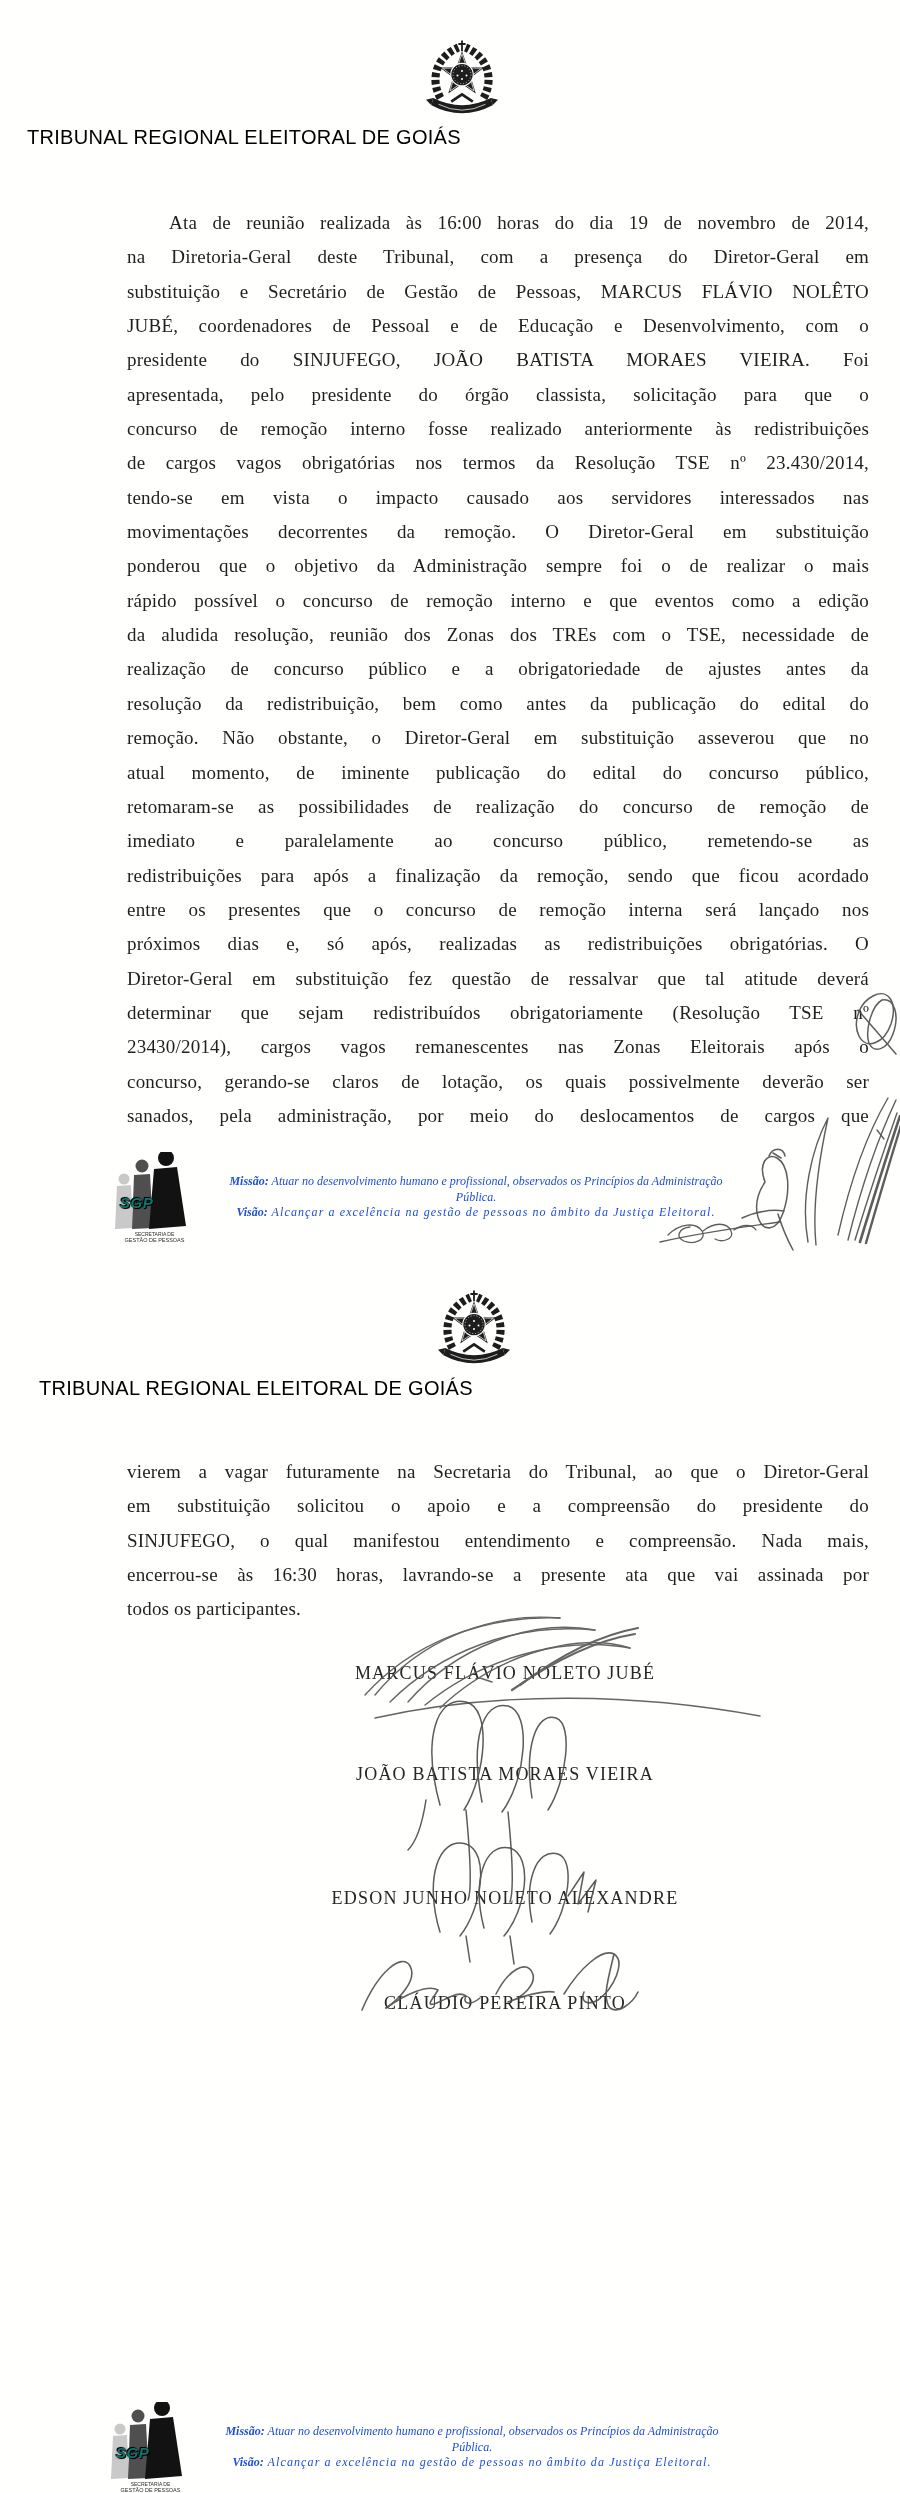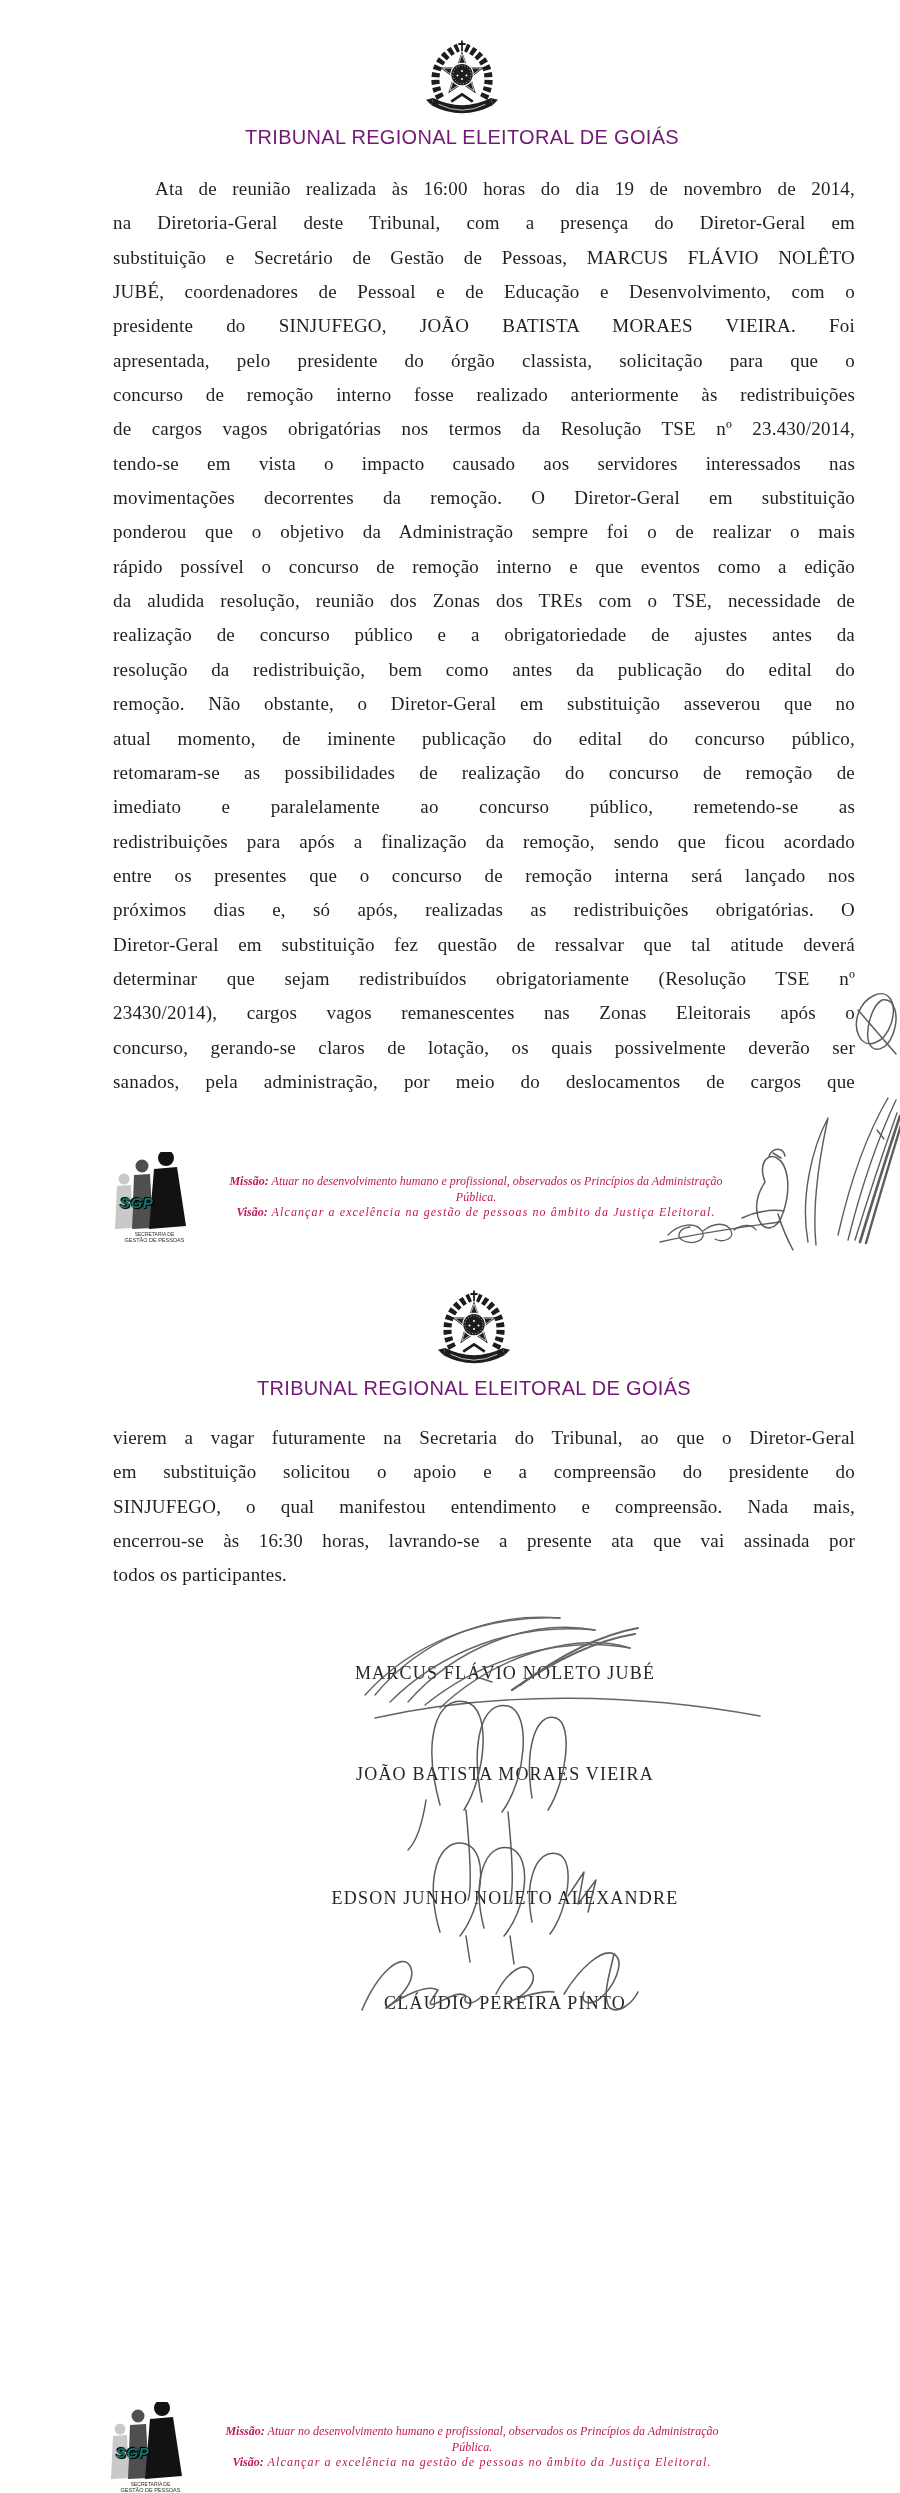--- a/index.html
+++ b/index.html
@@ -4,25 +4,25 @@
 <style>
   html,body { margin:0; padding:0; background:#ffffff; }
   .doc {
     position:relative; width:900px; height:2493px; background:#fffffe;
     font-family:"Liberation Serif","DejaVu Serif",serif; color:#1f1f1f;
     overflow:hidden;
   }
   .crest { position:absolute; width:90px; height:88px; }
   .crest svg { width:100%; height:100%; }
   .doc-title {
-    position:absolute; left:27px; width:870px; text-align:center;
+    position:absolute; left:27px; width:870px; 
     font-family:"Liberation Sans","DejaVu Sans",sans-serif;
-    font-size:20px; letter-spacing:0.3px; color:#701a75;
-  }
-  .body-block { position:absolute; left:113px; width:742px; }
+    font-size:20px; letter-spacing:0.3px; color:#000000;
+  }
+  .body-block { position:absolute; left:127px; width:742px;margin-top:34px; }
   .line {
     height:34.35px; line-height:34.35px; font-size:19px; letter-spacing:0.2px;
     text-align:justify; text-align-last:justify; text-justify:inter-word;
     white-space:nowrap; overflow:visible;
   }
   .line.indent { text-indent:42px; }
   .line.endpar { text-align-last:left; }
   .sig-name {
     position:absolute; left:145px; width:720px; text-align:center;
     font-size:18px; letter-spacing:1.2px; color:#262626;
@@ -37,21 +37,21 @@
     text-shadow:0 0 2px #000, 1px 1px 0 #000, -1px -1px 0 #000;
     letter-spacing:0.5px;
   }
   .sgp-caption {
     margin-top:1px; width:85px; text-align:center; color:#2c2c2c;
     font-family:"Liberation Sans",sans-serif; line-height:6px;
   }
   .sgp-caption .c1 { font-size:5px; display:block; }
   .sgp-caption .c2 { font-size:5.5px; display:block; }
   .mv { margin-left:12px; margin-top:22px; width:528px; text-align:center;
-        font-size:12px; font-style:italic; color:#be185d; line-height:15.5px; }
+        font-size:12px; font-style:italic; color:#1d4ed8; line-height:15.5px; }
   .mv b { font-style:italic; }
   .mv .visao-text { letter-spacing:1.1px; }
   .scribble { position:absolute; pointer-events:none; }
   .scribble path, .scribble line { fill:none; stroke-linecap:round; stroke-linejoin:round; }
 </style>
 </head>
 <body>
 
 <div class="doc">
 

